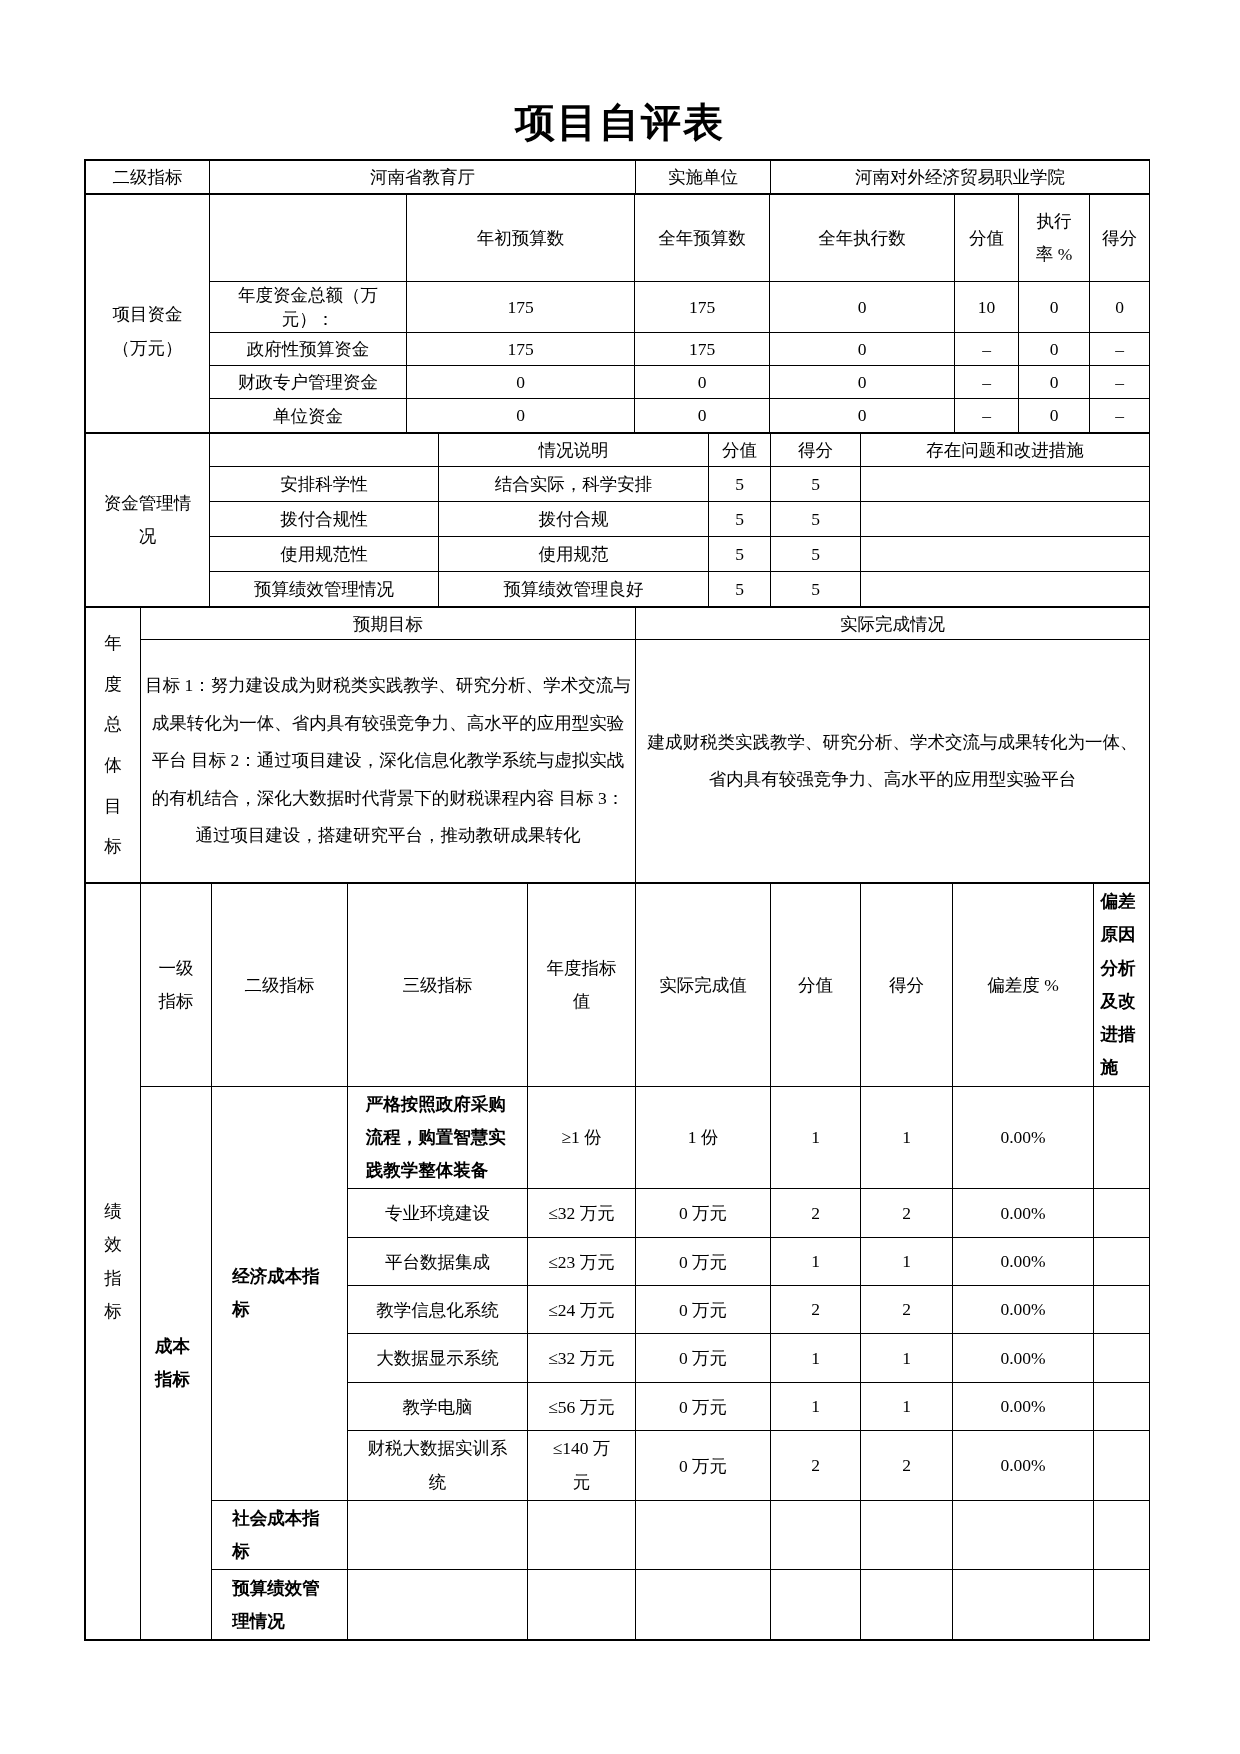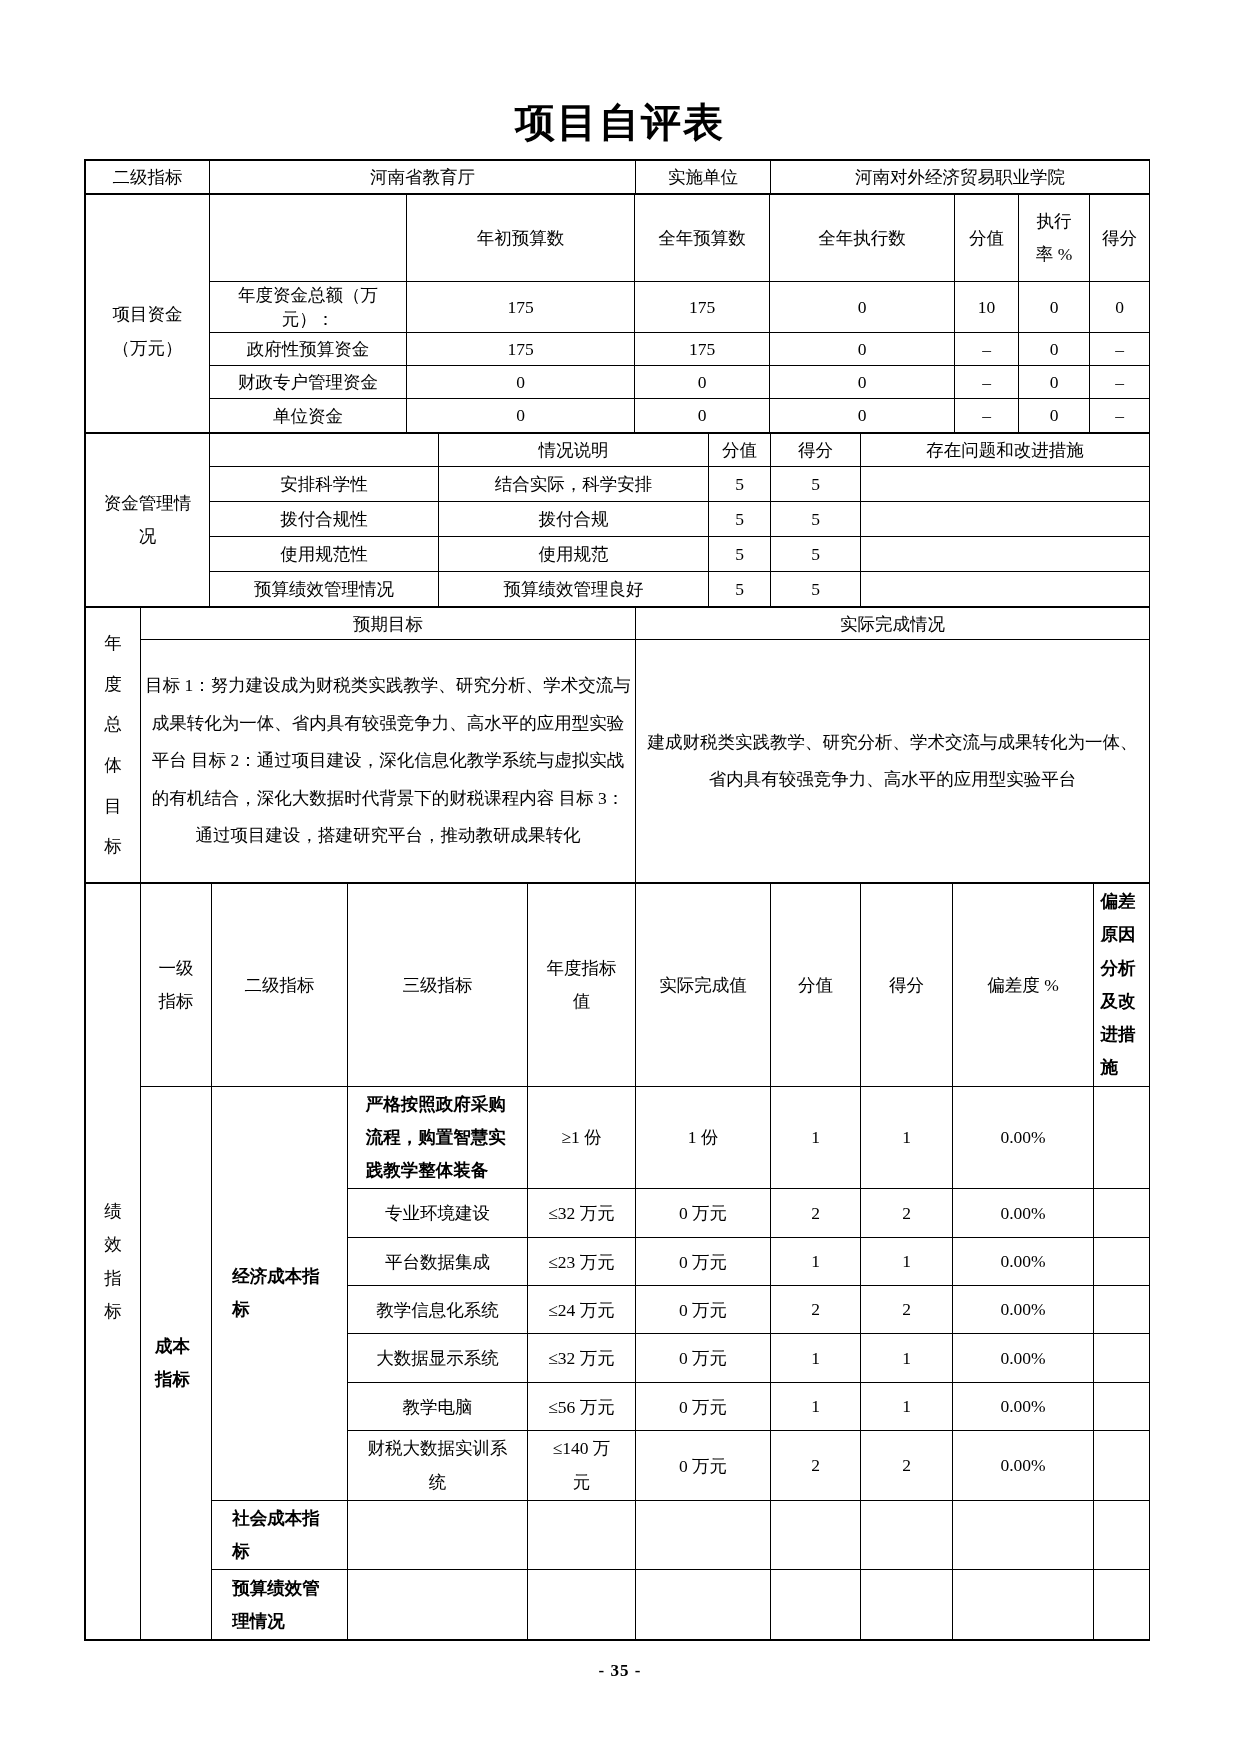--- a/index.html
+++ b/index.html
@@ -338,15 +338,14 @@
         <td></td>
         <td></td>
         <td></td>
         <td></td>
       </tr>
     </tbody>
       </table>
 
   </div>
 
-  <div class="page-num">- 35 -</div>
 
 </div>
 
 </body></html>

